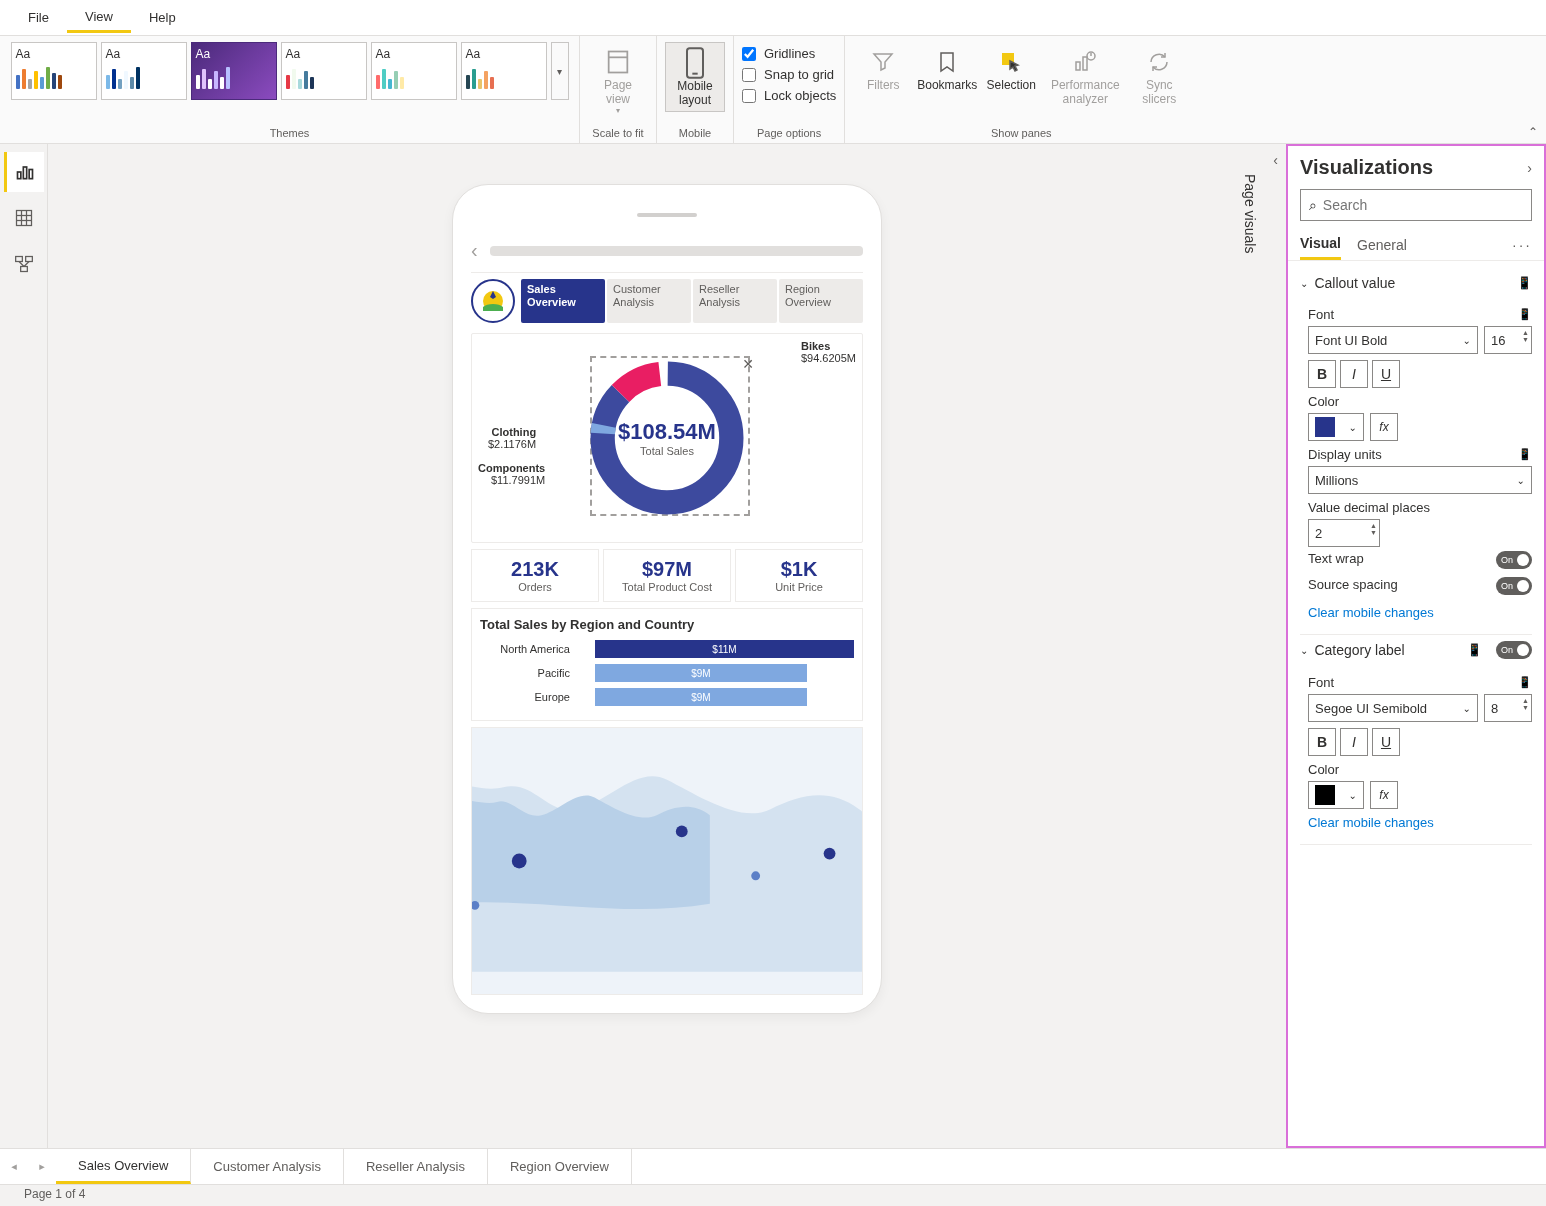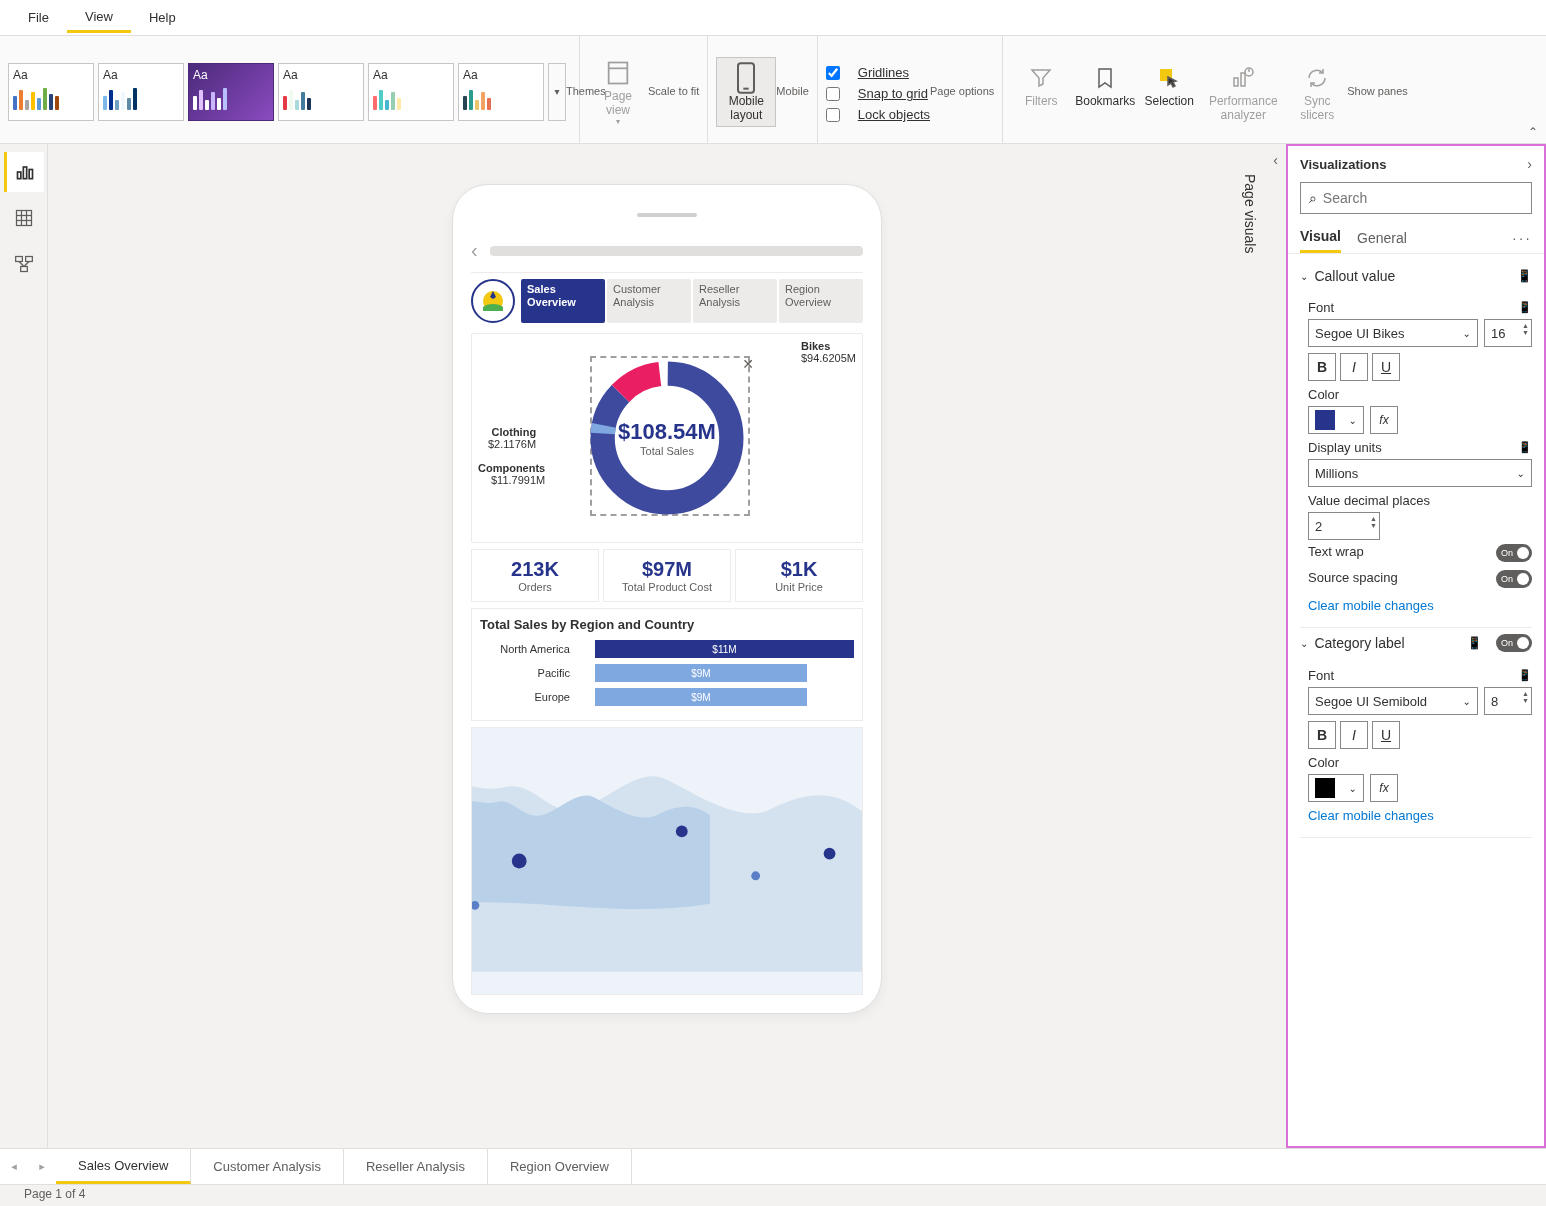--- a/index.html
+++ b/index.html
@@ -5,38 +5,38 @@
 * { box-sizing: border-box; margin: 0; padding: 0; font-family: "Segoe UI", sans-serif; }
 body { background: #f3f2f1; width: 1546px; height: 1206px; overflow: hidden; font-size: 14px; color: #323130; }
 
 
 .menubar { background: #fff; border-bottom: 1px solid #e1dfdd; display: flex; padding: 0 10px; height: 36px; align-items: center; }
 .menubar-item { padding: 6px 18px; cursor: pointer; font-size: 13px; }
 .menubar-item.active { border-bottom: 3px solid #f2c811; }
 
 
 .ribbon { background: #fafafa; border-bottom: 1px solid #e1dfdd; display: flex; height: 108px; position: relative; }
-.ribbon-group { border-right: 1px solid #e1dfdd; padding: 6px 8px 2px 8px; display: flex; flex-direction: row; align-items: center; justify-content: space-between; }
+.ribbon-group { border-right: 1px solid #e1dfdd; padding: 6px 8px 2px 8px; display: flex; flex-direction: column; align-items: center; justify-content: space-between; }
 .ribbon-group-label { font-size: 11px; color: #605e5c; padding-bottom: 2px; }
 .ribbon-group-content { display: flex; align-items: flex-start; gap: 4px; flex: 1; }
 
 .theme-swatch { width: 86px; height: 58px; border: 1px solid #c8c6c4; background: #fff; display: flex; flex-direction: column; padding: 4px; gap: 4px; cursor: pointer; }
 .theme-swatch.selected { background: linear-gradient(135deg,#4b2a7b,#8b4bbf); border-color: #4b2a7b; }
 .theme-swatch .aa { font-size: 12px; color: #323130; }
 .theme-swatch.selected .aa { color: #fff; }
 .theme-bars { display: flex; gap: 2px; align-items: flex-end; height: 24px; }
 .theme-bars span { width: 4px; border-radius: 1px; }
 .theme-more { width: 18px; height: 58px; border: 1px solid #c8c6c4; display: flex; align-items: center; justify-content: center; cursor: pointer; color: #605e5c; font-size: 10px; }
 
 .ribbon-btn { display: flex; flex-direction: column; align-items: center; gap: 0; padding: 4px 8px; cursor: pointer; font-size: 12px; color: #323130; text-align: center; width: 60px; }
 .ribbon-btn.disabled { color: #a19f9d; }
 .ribbon-btn.active { background: #edebe9; border: 1px solid #c8c6c4; }
 .ribbon-icon { width: 32px; height: 32px; display: flex; align-items: center; justify-content: center; }
 .ribbon-checks { display: flex; flex-direction: column; gap: 6px; padding-top: 4px; }
-.ribbon-check { display: flex; align-items: center; gap: 18px; font-size: 13px; cursor: pointer; text-decoration: underline; }
+.ribbon-check { display: flex; align-items: center; gap: 8px; font-size: 13px; cursor: pointer; }
 .ribbon-check input { width: 14px; height: 14px; }
 
 .ribbon-collapse { position: absolute; right: 8px; bottom: 4px; cursor: pointer; color: #605e5c; font-size: 12px; }
 
 
 .workspace { display: flex; height: calc(100% - 36px - 108px - 36px - 22px); }
 .leftrail { width: 48px; background: #f3f2f1; border-right: 1px solid #e1dfdd; display: flex; flex-direction: column; align-items: center; padding-top: 8px; gap: 6px; }
 .leftrail-btn { width: 40px; height: 40px; display: flex; align-items: center; justify-content: center; cursor: pointer; color: #605e5c; }
 .leftrail-btn.active { background: #fff; border-left: 3px solid #f2c811; }
 
@@ -79,21 +79,21 @@
 .bar-cat { width: 90px; text-align: right; color: #323130; }
 .bar-track { flex: 1; height: 18px; position: relative; }
 .bar-fill { height: 100%; display: flex; align-items: center; justify-content: center; color: #fff; font-size: 10px; }
 
 
 .map-card { background: #eef3f9; border: 1px solid #edebe9; margin-top: 6px; flex: 1; position: relative; overflow: hidden; }
 
 
 .rightpane { width: 260px; background: #fff; border: 2px solid #d96fd9; display: flex; flex-direction: column; }
 .rightpane-header { display: flex; align-items: center; justify-content: space-between; padding: 10px 12px; }
-.rightpane-title { font-size: 13px; font-weight: 600; }
+.rightpane-title { font-size: 20px; font-weight: 600; }
 .search-box { margin: 0 12px 8px 12px; border: 1px solid #8a8886; height: 32px; display: flex; align-items: center; padding: 0 8px; gap: 6px; }
 .search-box input { border: none; outline: none; flex: 1; font-size: 14px; }
 .pane-tabs { display: flex; gap: 16px; padding: 0 12px; border-bottom: 1px solid #edebe9; align-items: center; }
 .pane-tab { padding: 6px 0; font-size: 14px; cursor: pointer; color: #605e5c; }
 .pane-tab.active { color: #323130; font-weight: 600; border-bottom: 3px solid #f2c811; }
 .pane-more { margin-left: auto; cursor: pointer; color: #605e5c; letter-spacing: 2px; }
 
 .pane-body { flex: 1; overflow-y: auto; padding: 8px 12px; }
 .section-hdr { display: flex; align-items: center; gap: 6px; padding: 6px 0; font-size: 14px; cursor: pointer; }
 .section-hdr .chev { font-size: 10px; }
@@ -471,21 +471,21 @@
         <span>Callout value</span>
         <span class="mobile-icon">📱</span>
       </div>
       <div class="section-body">
         <div class="fld-label">
             <span>Font</span>
             <span class="mobile-icon">📱</span>
           </div>
         <div class="fld-row">
           <div class="sel" style="flex:1">
-              <span>Segoe UI Bikes</span>
+              <span>Font UI Bold</span>
               <span style="font-size:10px">⌄</span>
             </div>
           <div class="sel spin">
               <span>16</span>
               <div class="arrows">
                 <span>▲</span>
                 <span>▼</span>
               </div>
             </div>
         </div>

